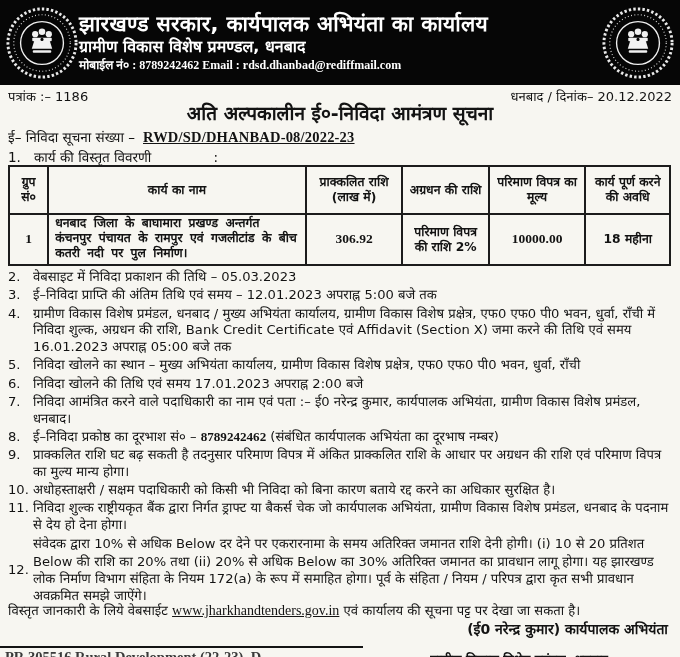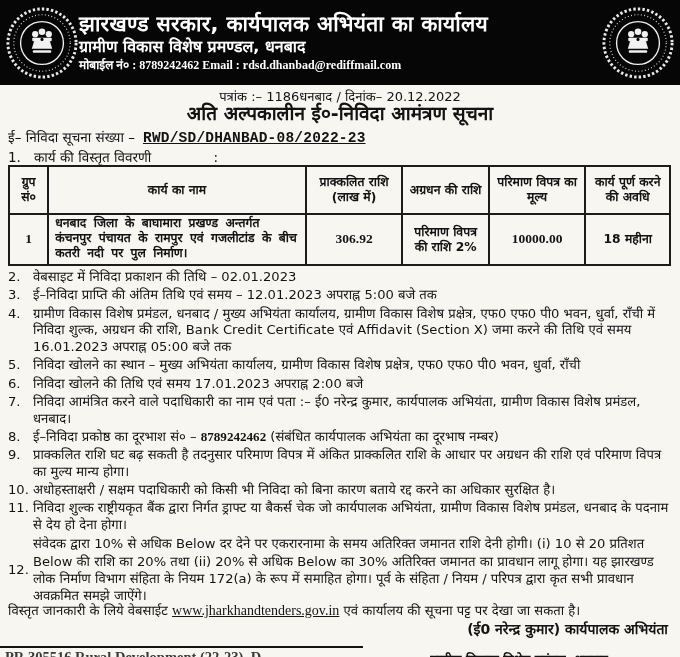--- a/index.html
+++ b/index.html
@@ -19,24 +19,24 @@
     display:flex;align-items:center;justify-content:space-between;
     padding:0 5px;box-sizing:border-box;
   }
   .band-center{flex:1;text-align:left;line-height:1.12;}
   .band-l1{font-size:21px;font-weight:bold;letter-spacing:.3px;}
   .band-l2{font-size:16px;font-weight:bold;margin-top:2px;}
   .band-l3{font-size:12px;font-weight:bold;margin-top:3px;font-family:"Liberation Serif",serif;}
   .emblem{flex:none;}
 
   
-  .meta{position:absolute;top:87px;left:8px;right:8px;display:flex;justify-content:center;font-size:13px;}
+  .meta{position:absolute;top:87px;left:8px;right:8px;display:flex;justify-content:space-between;font-size:13px;}
   .doc-title{position:absolute;top:100px;left:0;width:100%;text-align:center;font-size:19px;font-weight:bold;}
   .notice-line{position:absolute;top:128px;left:8px;font-size:13.5px;}
-  .notice-number{font-family:Liberation Mono, monospace;font-weight:bold;text-decoration:underline;font-size:14.5px;margin-left:8px;letter-spacing:.2px;}
+  .notice-number{font-family:Liberation Serif, serif;font-weight:bold;text-decoration:underline;font-size:14.5px;margin-left:8px;letter-spacing:.2px;}
   .work-line{position:absolute;top:148px;left:8px;font-size:13.5px;}
   .work-line .no{display:inline-block;width:26px;}
   .work-line .colon{margin-left:62px;}
 
   
   table.work{
     position:absolute;top:165px;left:8px;
     width:663px;border-collapse:collapse;table-layout:fixed;
     font-size:12.3px;line-height:1.22;
   }
@@ -155,21 +155,21 @@
         <td>परिमाण विपत्र की राशि 2%</td>
         <td class="num-serif">10000.00</td>
         <td>18 महीना</td>
       </tr>
     </tbody>
   </table>
 
   <div class="conds">
     <div class="cond">
       <span class="no">2.</span>
-      <span class="tx">वेबसाइट में निविदा प्रकाशन की तिथि – 02.01.2023</span>
+      <span class="tx">वेबसाइट में निविदा प्रकाशन की तिथि – 05.03.2023</span>
     </div>
     <div class="cond">
       <span class="no">3.</span>
       <span class="tx">ई–निविदा प्राप्ति की अंतिम तिथि एवं समय – 12.01.2023 अपराह्न 5:00 बजे तक</span>
     </div>
     <div class="cond">
       <span class="no">4.</span>
       <span class="tx">ग्रामीण विकास विशेष प्रमंडल, धनबाद / मुख्य अभियंता कार्यालय, ग्रामीण विकास विशेष प्रक्षेत्र, एफ0 एफ0 पी0 भवन, धुर्वा, राँची में निविदा शुल्क, अग्रधन की राशि, Bank Credit Certificate एवं Affidavit (Section X) जमा करने की तिथि एवं समय 16.01.2023 अपराह्न 05:00 बजे तक</span>
     </div>
     <div class="cond">

